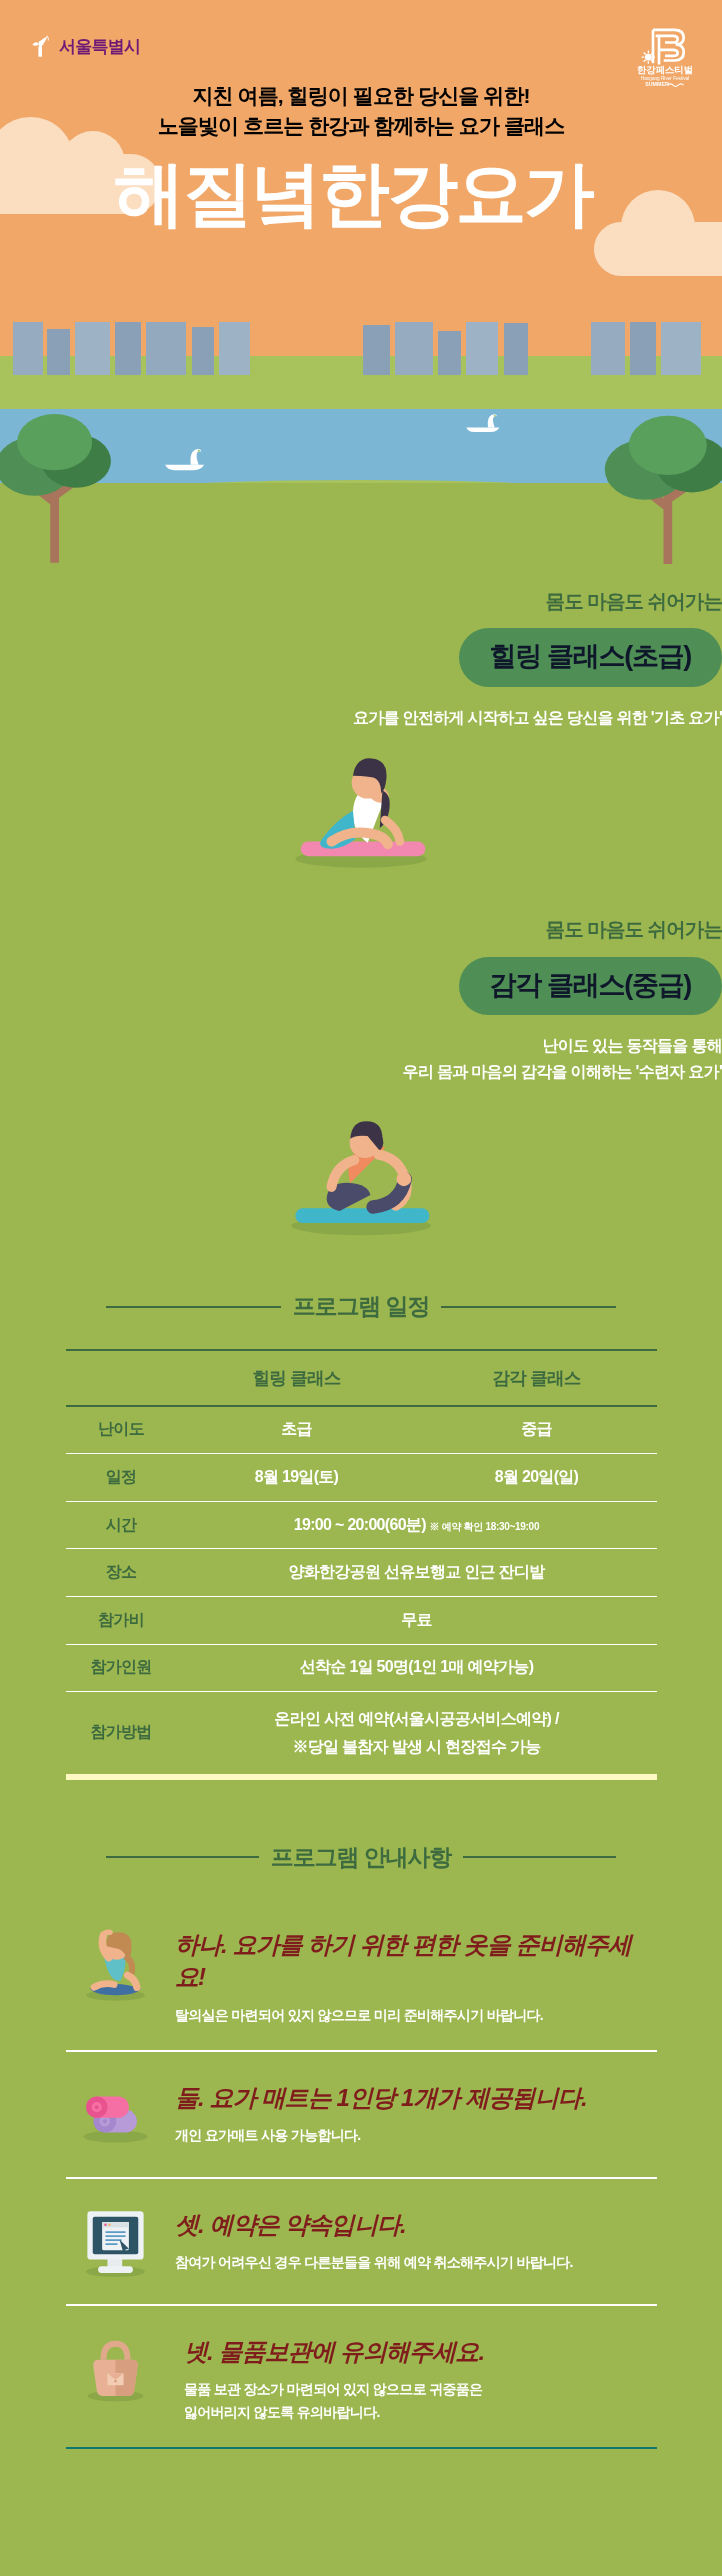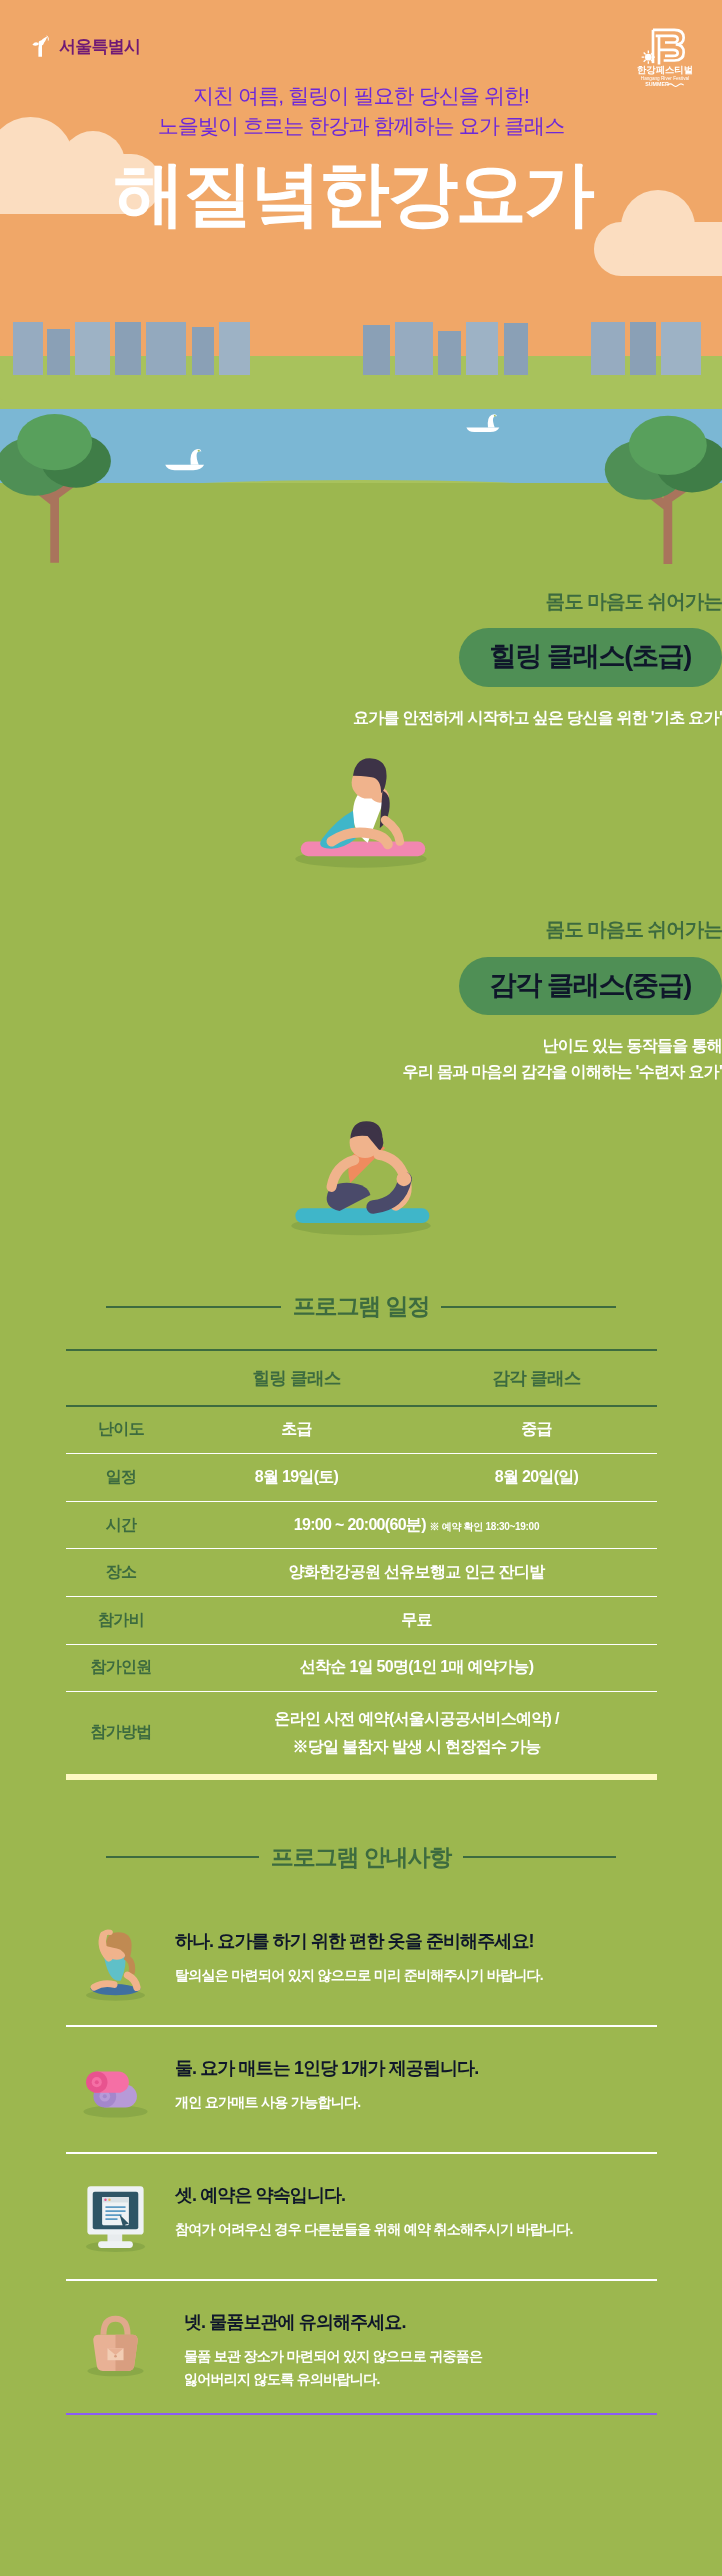--- a/index.html
+++ b/index.html
@@ -51,23 +51,23 @@
     position: absolute;
     right: 25.5px; top: 23px;
     width: 64px; height: 67px;
     z-index: 6;
   }
 
   .head-sub {
     position: absolute;
     top: 81px; left: 0; right: 0;
     text-align: center;
-    color: #6d28d9;
+    color: #000000;
     font-size: 21px;
-    font-weight: normal;
+    font-weight: bold;
     line-height: 1.42;
     letter-spacing: -0.9px;
     z-index: 5;
   }
   .head-title {
     position: absolute;
     top: 158px; left: 0; right: 16px;
     text-align: center;
     color: #ffffff;
     font-size: 71px;
@@ -170,26 +170,26 @@
   .note-small { font-size: 10px; font-weight: bold; letter-spacing: -0.3px; }
   .table .stack { line-height: 1.75; }
 
   
   .notices { width: 591px; margin: 0 auto; }
   .notice {
     display: flex; align-items: flex-start; gap: 19px;
     padding: 23px 0 23px 9.4px;
     border-bottom: 2px solid #ffffff;
   }
-  .notice:last-child { border-bottom: 2px solid #8b5cf6; gap: 28px; }
+  .notice:last-child { border-bottom: 2px solid #0f766e; gap: 28px; }
   .notice-icon { width: 81px; flex: 0 0 81px; height: 79px; position: relative; }
   .notice-body { padding-top: 6.7px; }
   .notice-title {
-    color: #0f172a; font-size: 18px; font-weight: bold;
-    letter-spacing: -0.9px; margin-bottom: 10.7px;
+    color: #7f1d1d; font-size: 24px; font-weight: bold;
+    letter-spacing: -0.9px; margin-bottom: 10.7px; font-style: italic;
   }
   .notice-text {
     color: #ffffff; font-size: 14px; font-weight: bold;
     letter-spacing: -0.7px; line-height: 1.62;
   }
 </style>
 </head>
 <body>
 
 <div class="poster">

